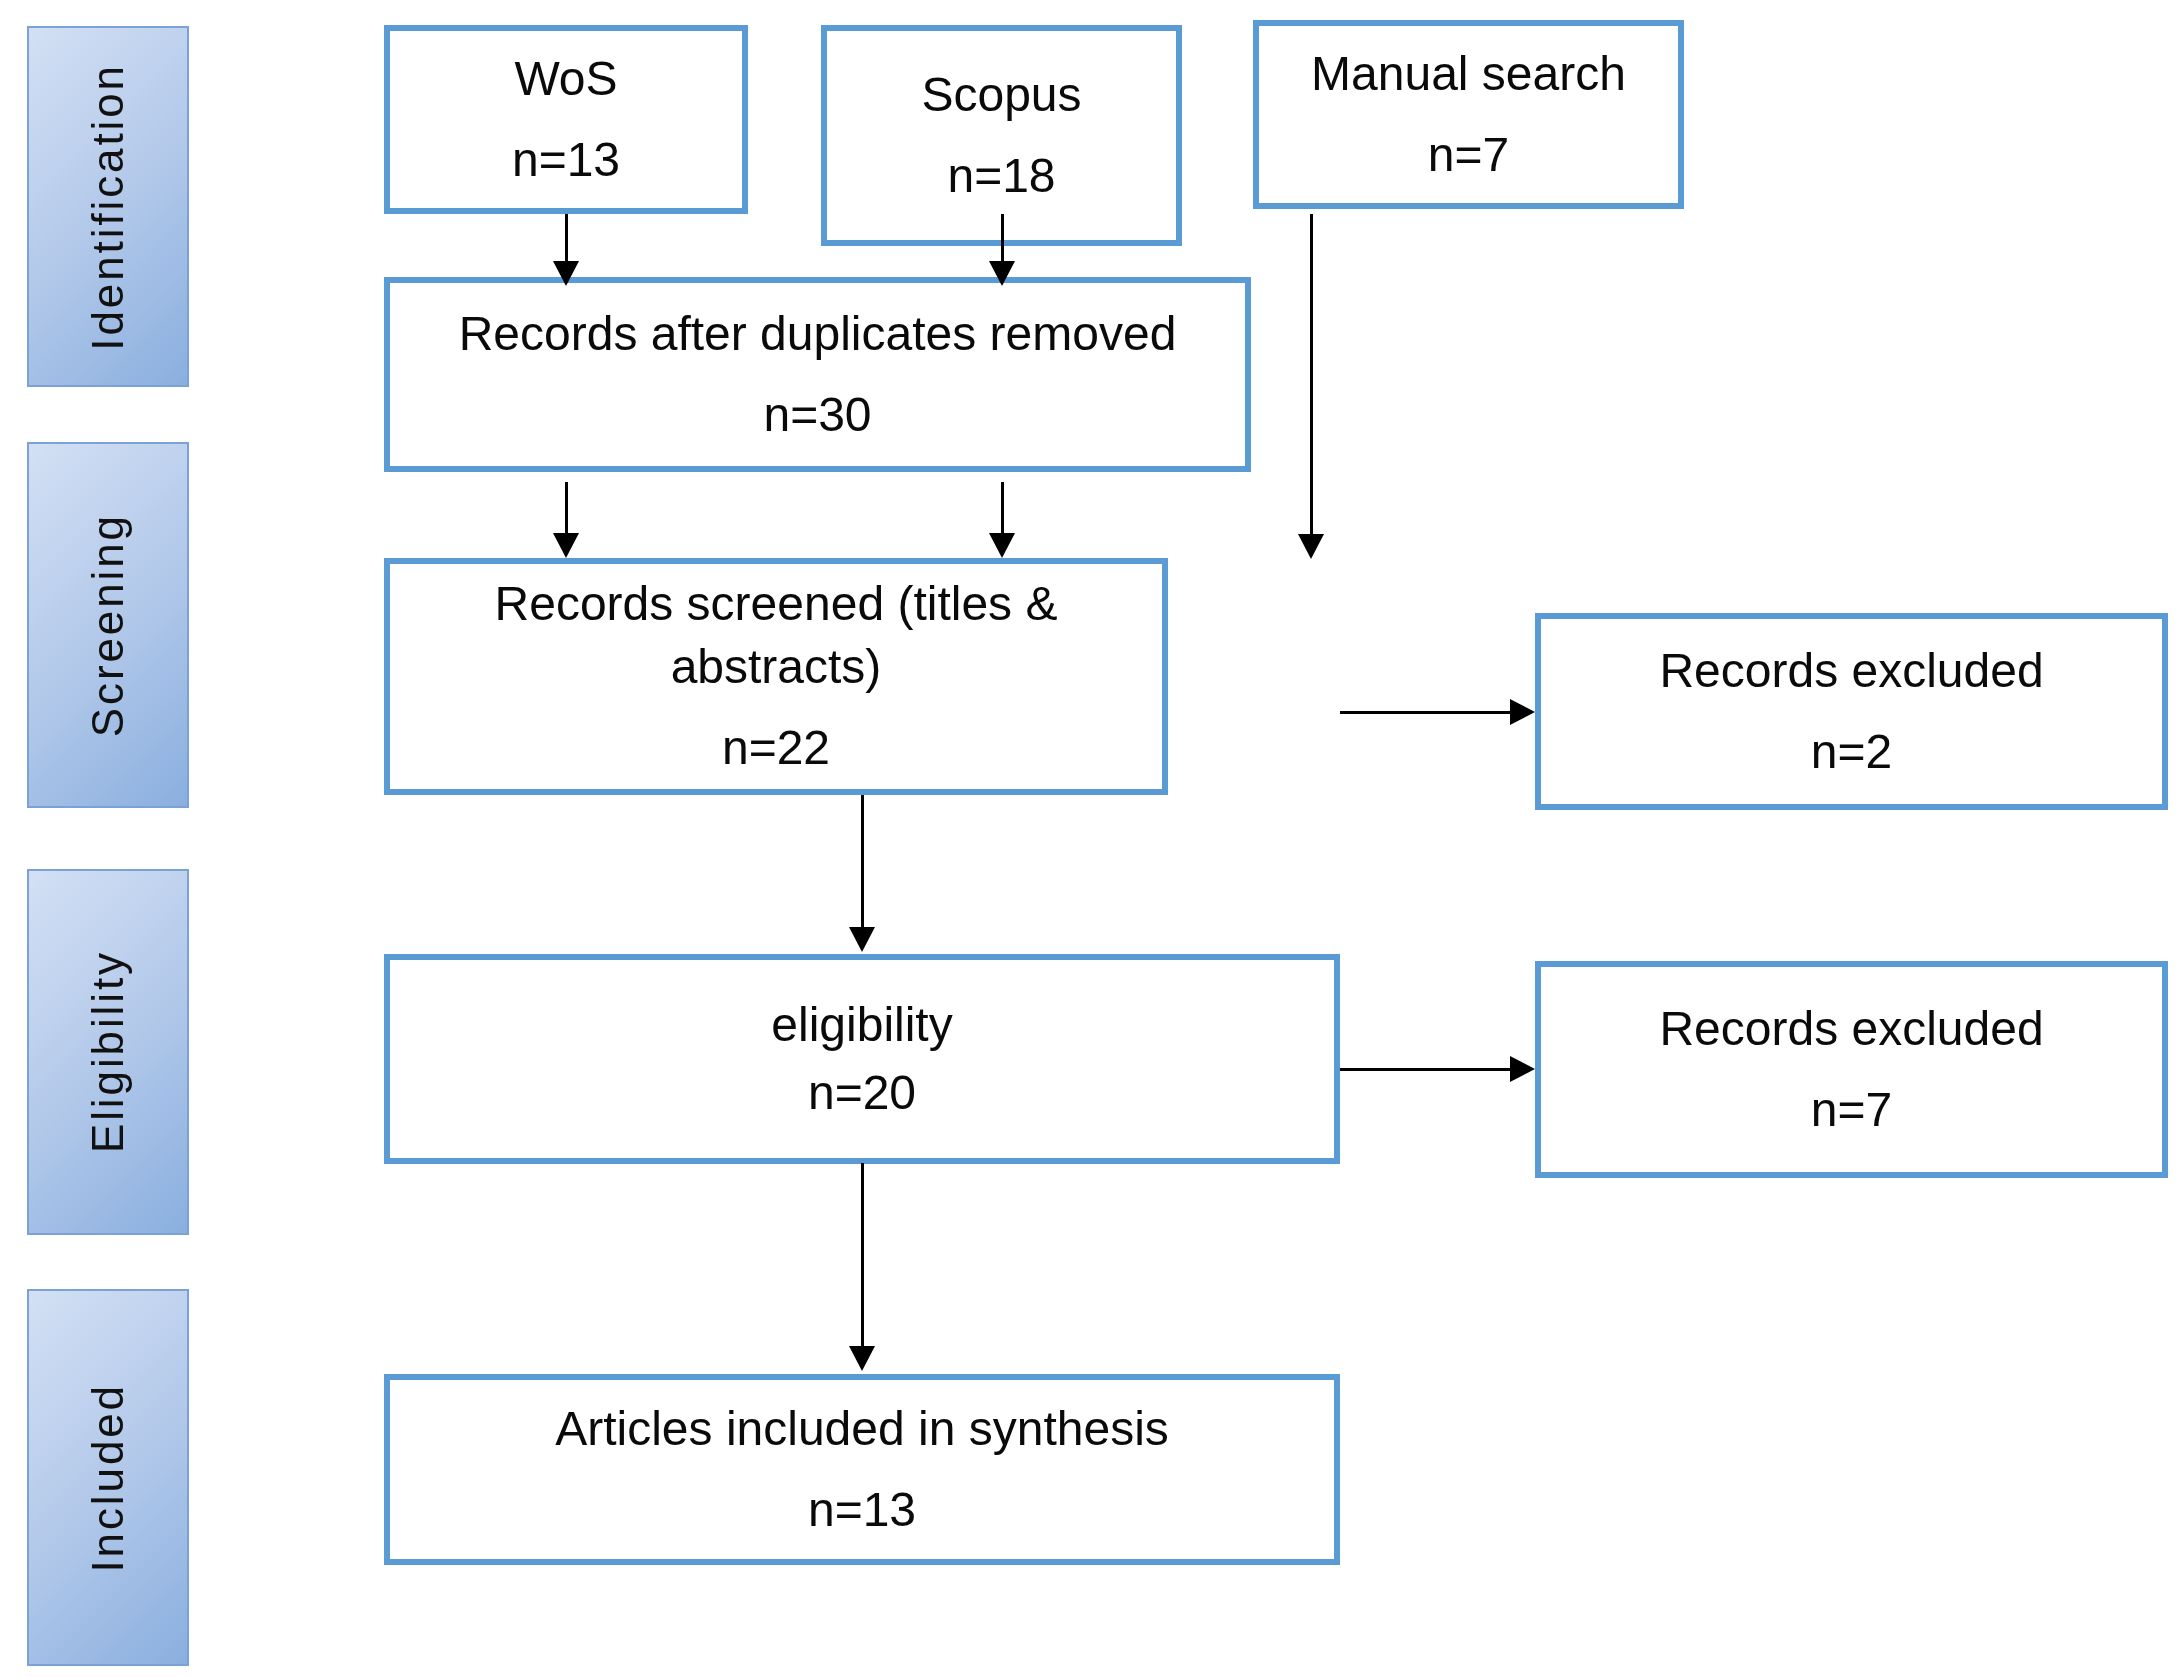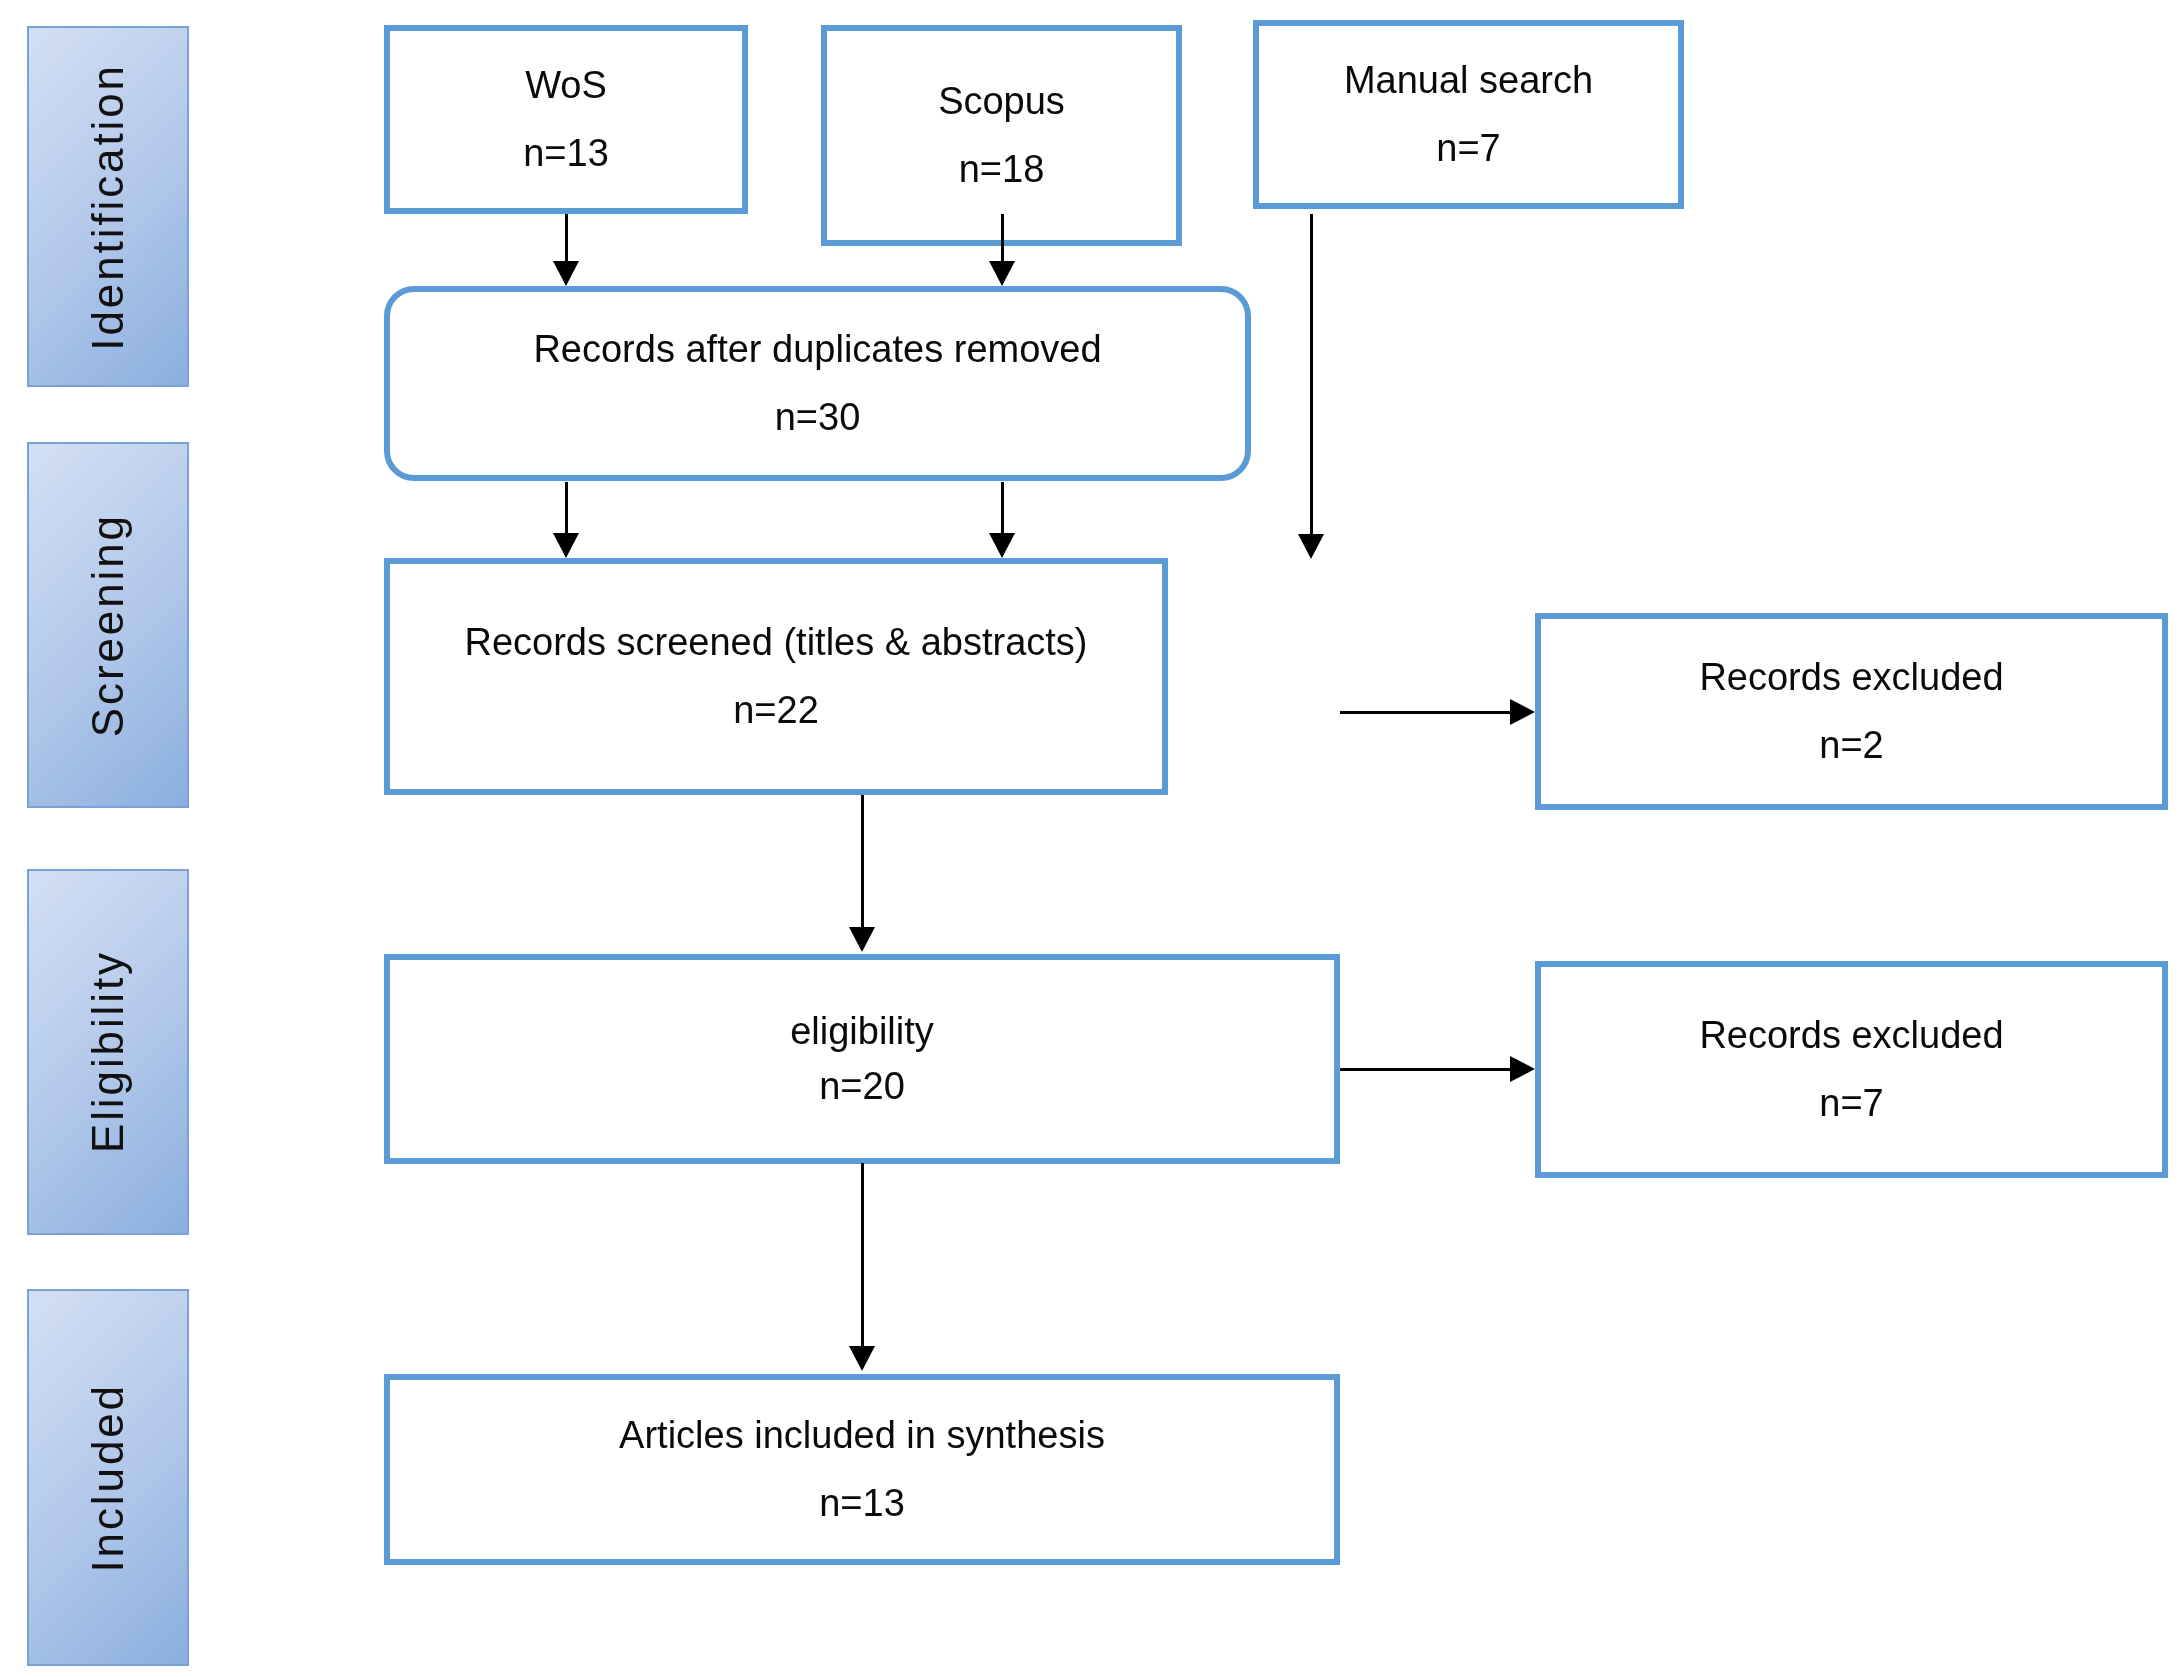--- a/index.html
+++ b/index.html
@@ -21,21 +21,21 @@
     position: absolute;
     box-sizing: border-box;
     border: 6.6px solid var(--box-border, #5b9bd5);
     background: var(--box-bg, #ffffff);
     display: flex;
     flex-direction: column;
     align-items: center;
     justify-content: center;
     text-align: center;
     color: var(--text, #0a0a0a);
-    font-size: 38px;
+    font-size: 48px;
     line-height: 1.3;
   }
   .box-count { margin-top: 19px; }
   .flow-box.tight .box-count { margin-top: 5px; text-align: right; }
 
   
   .stage {
     position: absolute;
     left: 27px;
     width: 162px;
@@ -114,21 +114,21 @@
   </div>
   <div class="flow-box" style="left:821px;top:25px;width:361px;height:221px;">
     <div class="box-title">Scopus</div>
     <div class="box-count">n=18</div>
   </div>
   <div class="flow-box" style="left:1253px;top:20px;width:431px;height:189px;">
     <div class="box-title">Manual search</div>
     <div class="box-count">n=7</div>
   </div>
 
-  <div class="flow-box" style="left:384px;top:286px;width:867px;height:195px;border-radius:30px;">
+  <div class="flow-box" style="left:384px;top:277px;width:867px;height:195px;">
     <div class="box-title">Records after duplicates removed</div>
     <div class="box-count">n=30</div>
   </div>
 
   <div class="flow-box" style="left:384px;top:558px;width:784px;height:237px;">
     <div class="box-title">Records screened (titles &amp; abstracts)</div>
     <div class="box-count">n=22</div>
   </div>
 
   <div class="flow-box" style="left:1535px;top:613px;width:633px;height:197px;">

